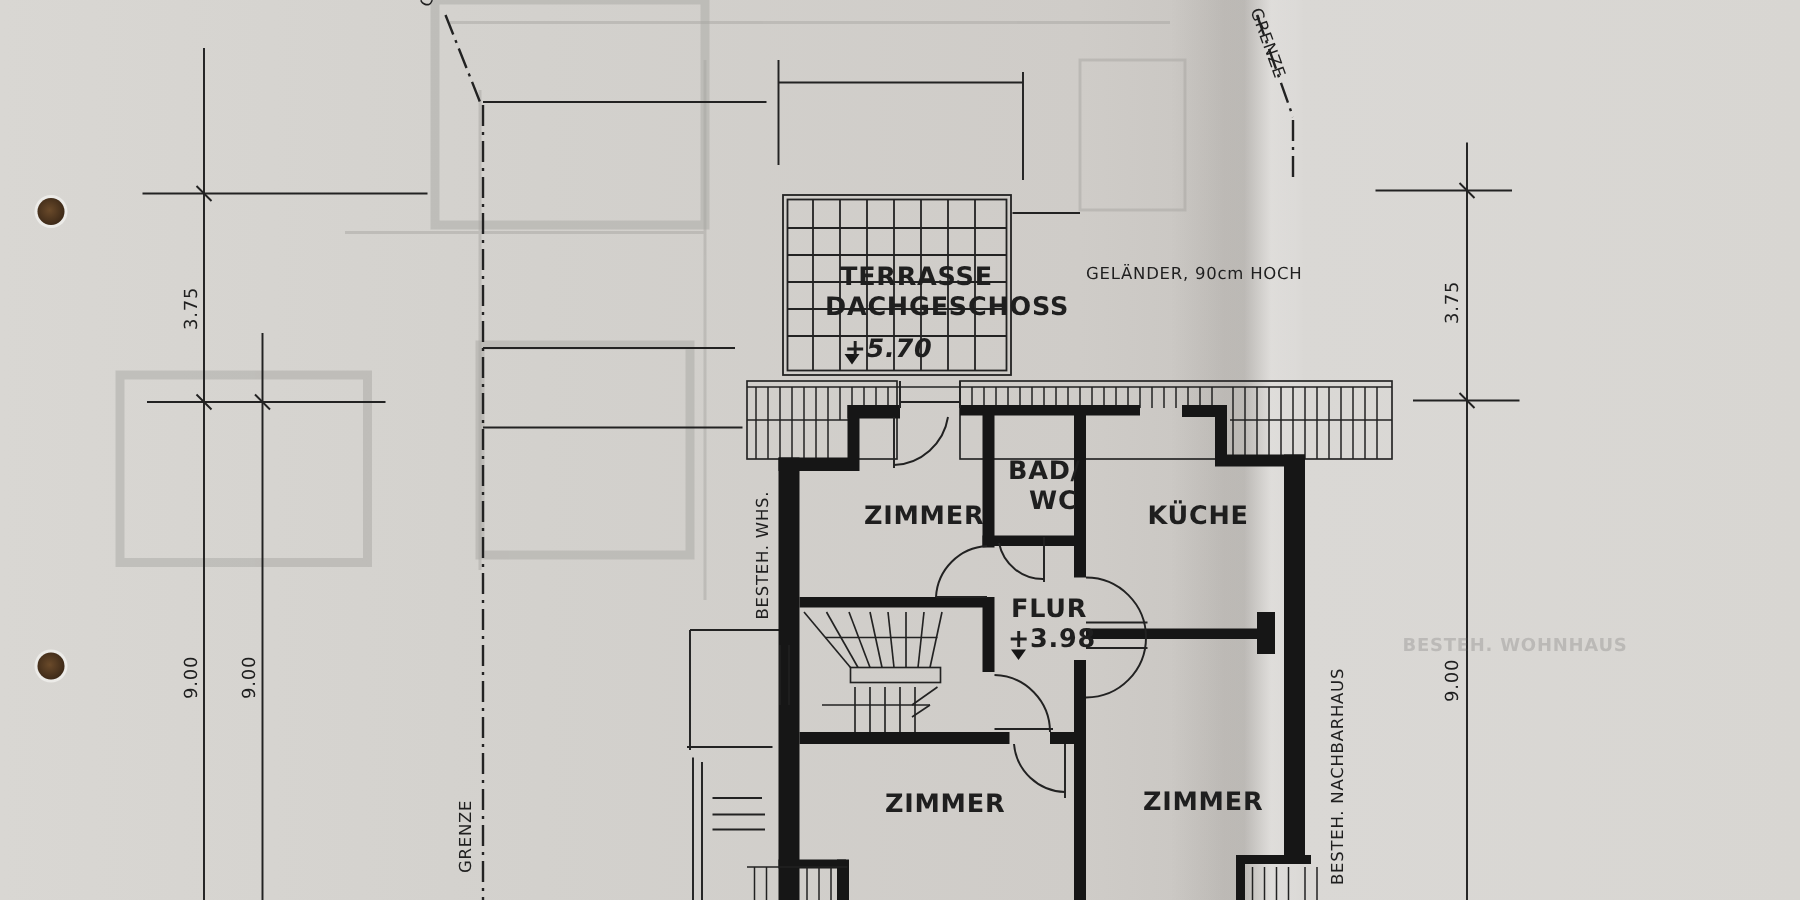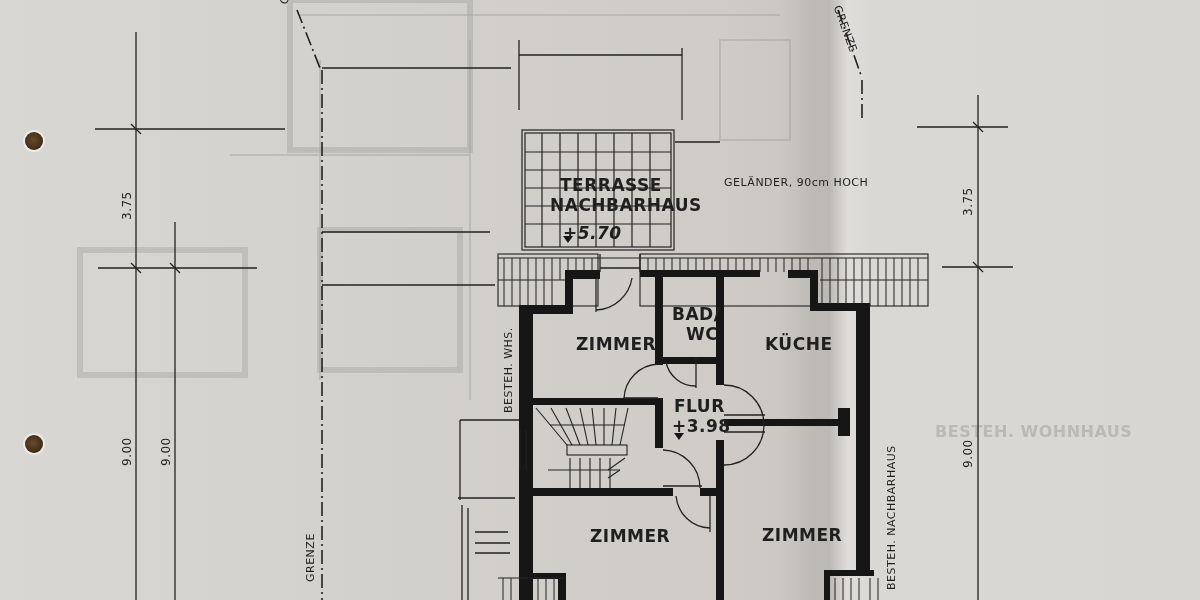--- a/index.html
+++ b/index.html
@@ -24,21 +24,21 @@
   svg.plan { position: absolute; left: 0; top: 0; }
   .lbl {
     position: absolute; color: #1f1f1f; font-weight: bold;
     font-family: "DejaVu Sans", sans-serif; letter-spacing: 0.5px;
     white-space: nowrap; line-height: 1;
   }
   .room { font-size: 17px; }
   .note { font-size: 11px; font-weight: normal; }
   .dim { font-size: 12px; font-weight: normal; transform-origin: left top; }
   .vert { transform: rotate(-90deg); transform-origin: left top; }
-  .ghost { color: rgba(80,80,80,0.22); font-size: 16px; font-weight: bold; }
+  .ghost { color: rgba(80,80,80,0.22); font-size: 12px; font-weight: bold; }
 </style>
 </head>
 <body>
 
 <div class="paper"></div>
 <div class="fold"></div>
 
 <div class="punch-hole" style="left:25px;top:132px;"></div>
 <div class="punch-hole" style="left:25px;top:435px;"></div>
 
@@ -264,21 +264,21 @@
 
   <g fill="#161616">
     <polygon points="563,236 573,236 568,243"></polygon>
     <polygon points="674,433 684,433 679,440"></polygon>
   </g>
 </svg>
 
 <div class="lbl ghost" style="left:935px;top:424px;">BESTEH. WOHNHAUS</div>
 
 <div class="lbl room" style="left:560px;top:177px;">TERRASSE</div>
-<div class="lbl room" style="left:550px;top:197px;">NACHBARHAUS</div>
+<div class="lbl room" style="left:550px;top:197px;">DACHGESCHOSS</div>
 <div class="lbl room" style="left:563px;top:225px;font-style:italic;">+5.70</div>
 
 <div class="lbl room" style="left:576px;top:336px;">ZIMMER</div>
 <div class="lbl room" style="left:672px;top:306px;">BAD/</div>
 <div class="lbl room" style="left:686px;top:326px;">WC</div>
 <div class="lbl room" style="left:765px;top:336px;">KÜCHE</div>
 <div class="lbl room" style="left:674px;top:398px;">FLUR</div>
 <div class="lbl room" style="left:672px;top:418px;">+3.98</div>
 <div class="lbl room" style="left:590px;top:528px;">ZIMMER</div>
 <div class="lbl room" style="left:762px;top:527px;">ZIMMER</div>

